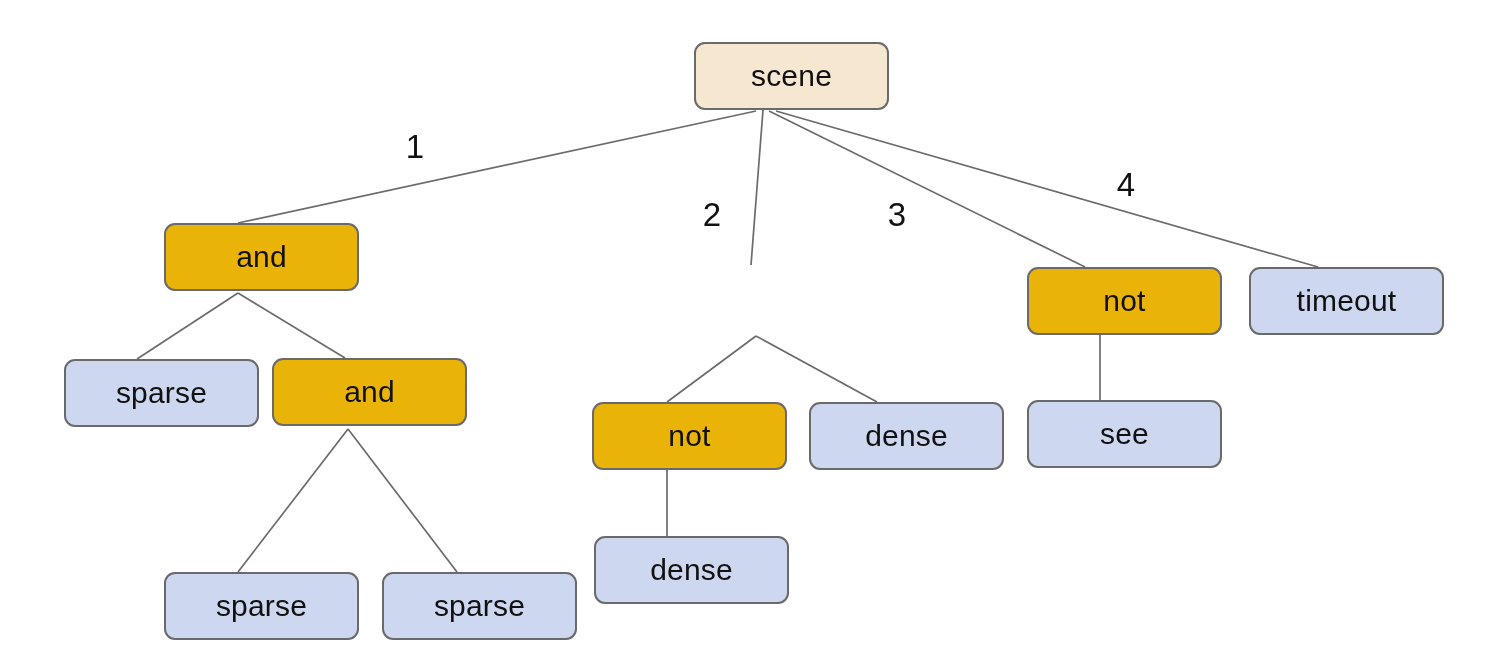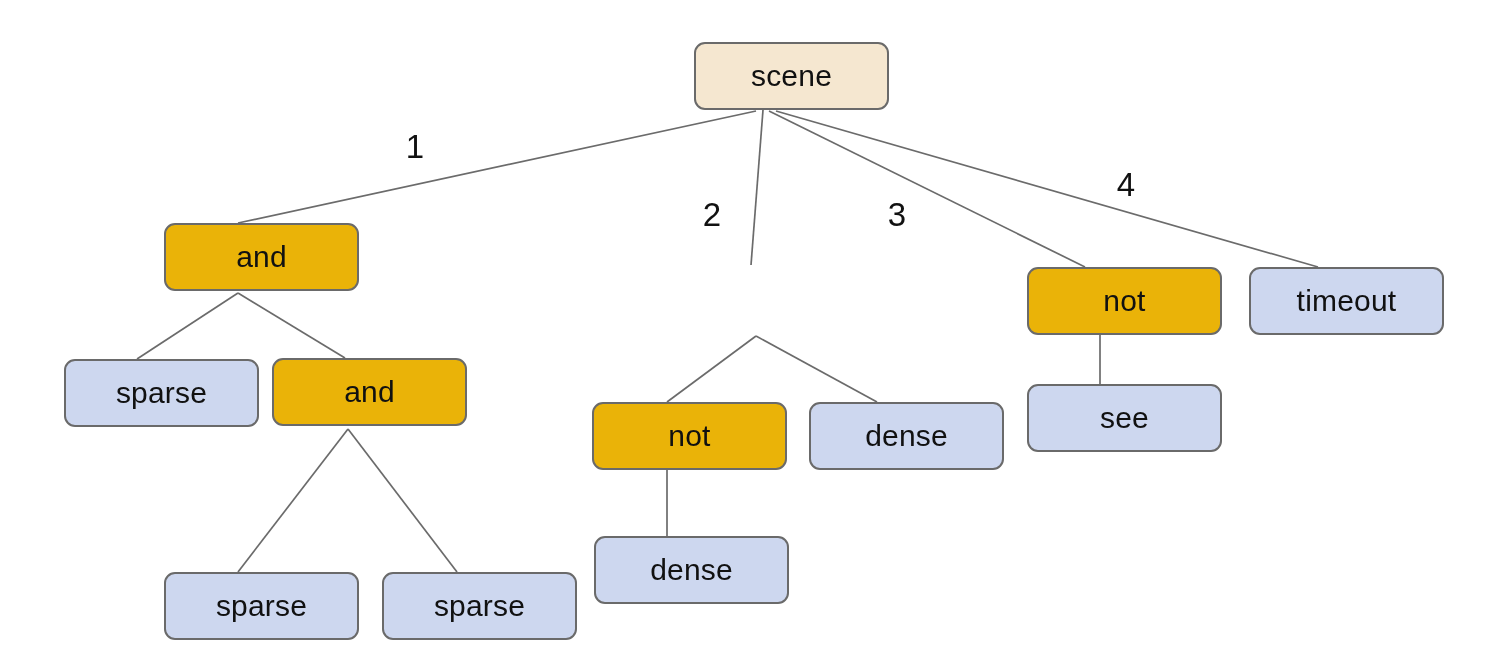--- a/index.html
+++ b/index.html
@@ -84,21 +84,21 @@
   <div class="node node-leaf" style="left:1225px; top:267px">timeout</div>
 
   <div class="node node-leaf" style="left:40px; top:359px">sparse</div>
 
   <div class="node node-op" style="left:248px; top:358px">and</div>
 
   <div class="node node-op" style="left:568px; top:402px">not</div>
 
   <div class="node node-leaf" style="left:785px; top:402px">dense</div>
 
-  <div class="node node-leaf" style="left:1003px; top:384px">see</div>
+  <div class="node node-leaf" style="left:1003px; top:400px">see</div>
 
   <div class="node node-leaf" style="left:570px; top:536px">dense</div>
 
   <div class="node node-leaf" style="left:140px; top:572px">sparse</div>
 
   <div class="node node-leaf" style="left:358px; top:572px">sparse</div>
 
 </div>
 
 </body></html>

